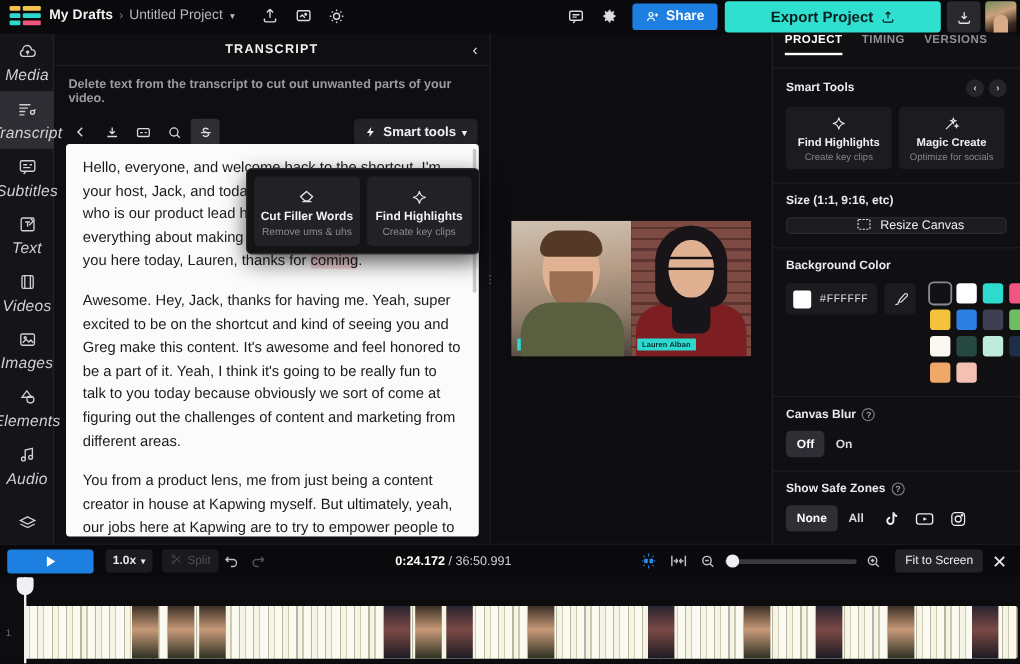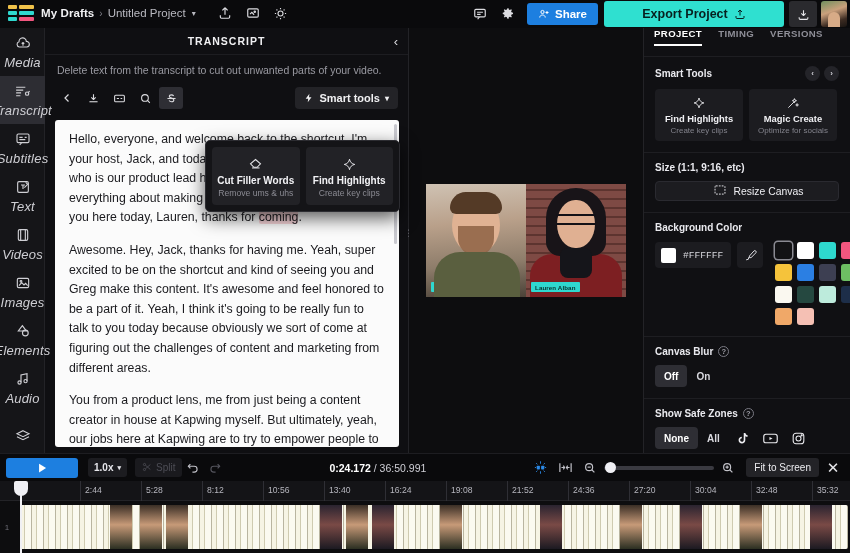--- a/index.html
+++ b/index.html
@@ -79,21 +79,21 @@
     position: absolute; left: 45px; top: 28px; width: 364px; height: 425px;
     background: #0f0f12; border-right: 1px solid #232327;
   }
   #tr-title-bar {
     height: 27px; display: flex; align-items: center; justify-content: center;
     position: relative; border-bottom: 1px solid #1d1d21;
   }
   #tr-title { font-size: 10.5px; font-weight: bold; letter-spacing: 1px; color: #f0f0f2; }
   #tr-collapse { position: absolute; right: 10px; top: 6px; color: #dcdce0; font-size: 13px; }
   #tr-hint {
-    font-size: 10.5px; color: #9a9aa2; padding: 9px 12px 7px 12px;
+    font-size: 10.5px; color: #9a9aa2; padding: 9px 12px 7px 12px; font-weight: bold;
   }
   #tr-toolbar {
     display: flex; align-items: center; padding: 0 10px; height: 30px; gap: 2px;
   }
   .tb-btn {
     width: 24px; height: 22px; display: flex; align-items: center; justify-content: center;
     color: #dcdce0; border-radius: 3px;
   }
   .tb-btn.sel { background: #2e2e34; }
   #smart-tools-btn {
@@ -221,21 +221,21 @@
     display: flex; flex-direction: column; align-items: center; justify-content: center; gap: 2px;
     flex: 0 0 auto;
   }
   .sc-ico { color: #e6e6ea; height: 15px; display:flex; align-items:center; }
   .sc-t { font-size: 9.4px; font-weight: bold; color: #f1f1f4; }
   .sc-s { font-size: 8px; color: #83838c; }
   .sc-peek { width: 14px; height: 52px; background: #1c1c20; border-radius: 4px;
     display:flex; align-items:center; justify-content:center; font-size:9.4px;
     font-weight:bold; color:#f1f1f4; overflow:hidden; }
   #resize-btn {
-    margin-top: 8px; height: 20px; background: #1c1c20; border: 1px solid #2a2a30;
+    margin-top: 8px; height: 14px; background: #1c1c20; border: 1px solid #2a2a30;
     border-radius: 4px; display: flex; align-items: center; justify-content: center; gap: 7px;
     font-size: 10.4px; color: #ededf1; padding-left: 22px;
   }
   #bg-row { display: flex; margin-top: 9px; gap: 10px; }
   #hex-box {
     width: 76px; height: 26px; background: #1c1c20; border-radius: 4px;
     display: flex; align-items: center; padding: 0 6px; gap: 7px;
   }
   #hex-sw { width: 15px; height: 15px; background: #fff; border-radius: 2px; }
   #hex-val { font-size: 9.6px; color: #d7d7dd; font-family: "Liberation Mono", monospace; }
@@ -782,35 +782,20 @@
           <circle cx="10.5" cy="10.5" r="6"></circle>
             <path d="M15 15l4.5 4.5"></path>
             <path d="M7.8 10.5h5.4M10.5 7.8v5.4"></path>
         </svg>
       </div>
       <div id="fit-btn">Fit to Screen</div>
       <div id="close-x">✕</div>
     </div>
   </div>
 
-  <div id="ruler">
-    <div class="tick" style="left:80px">2:44</div>
-    <div class="tick" style="left:141px">5:28</div>
-    <div class="tick" style="left:202px">8:12</div>
-    <div class="tick" style="left:263px">10:56</div>
-    <div class="tick" style="left:324px">13:40</div>
-    <div class="tick" style="left:385px">16:24</div>
-    <div class="tick" style="left:446px">19:08</div>
-    <div class="tick" style="left:507px">21:52</div>
-    <div class="tick" style="left:568px">24:36</div>
-    <div class="tick" style="left:629px">27:20</div>
-    <div class="tick" style="left:690px">30:04</div>
-    <div class="tick" style="left:751px">32:48</div>
-    <div class="tick" style="left:812px">35:32</div>
-  </div>
 
   <div id="playhead">
     <div id="playhead-cap"></div>
   </div>
 
   <div id="track-row">
     <div id="track-num">1</div>
     <div id="clip">
       <div class="thumb th-a" style="left:90px"></div>
       <div class="thumb th-a" style="left:120px"></div>

